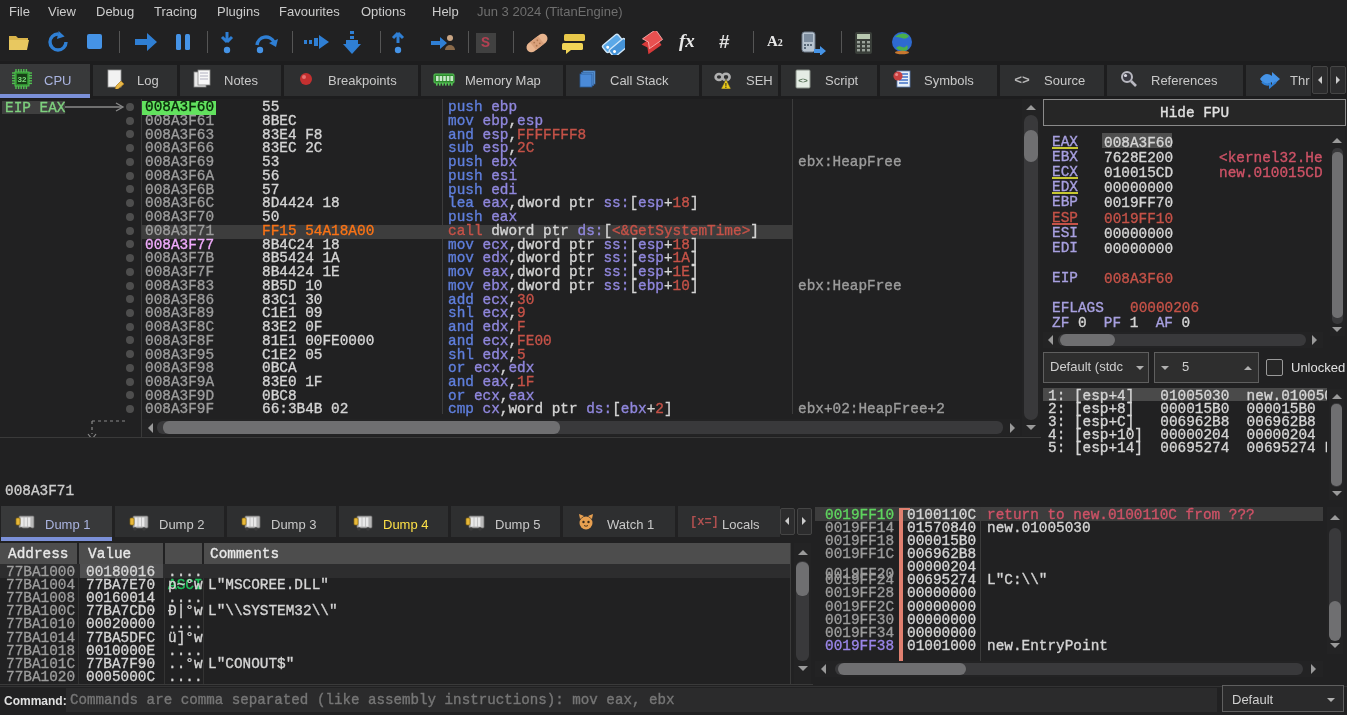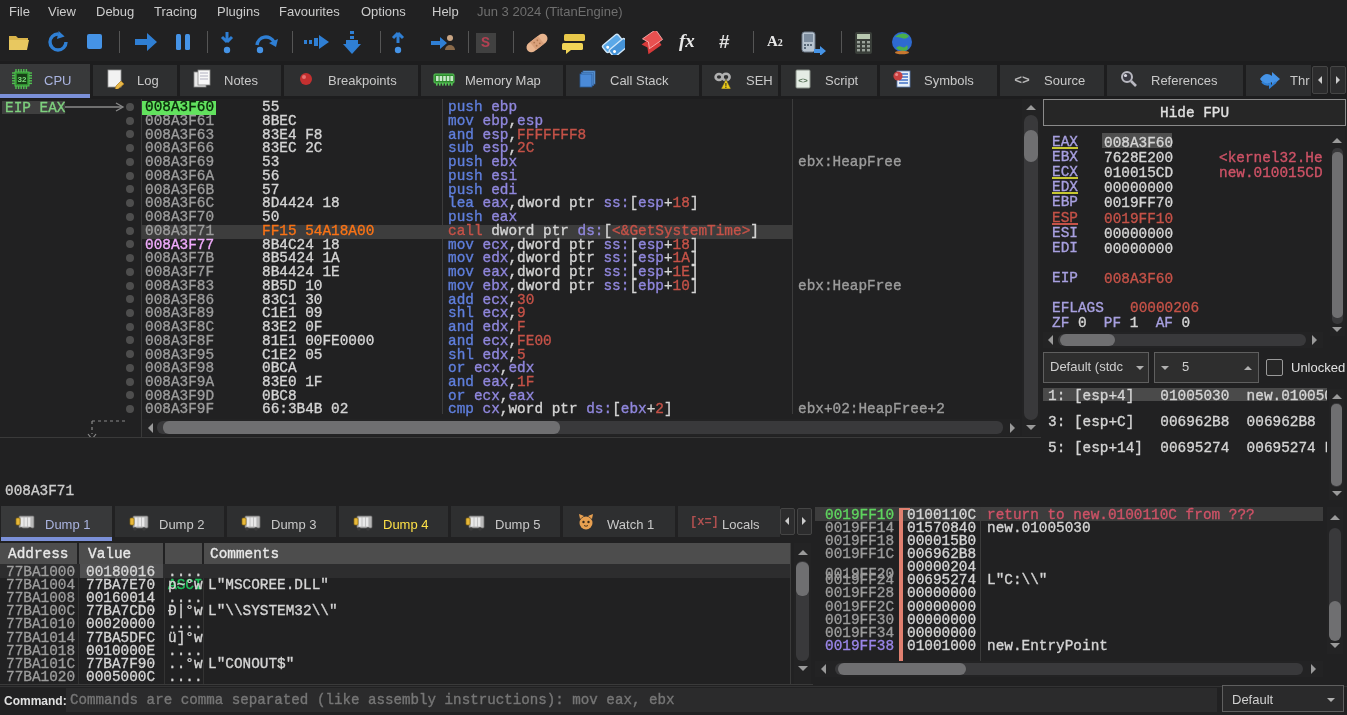--- a/index.html
+++ b/index.html
@@ -435,21 +435,23 @@
 <div style="position:absolute;left:1135.5px;top:365.75px;width:0;height:0;border-left:4.5px solid transparent;border-right:4.5px solid transparent;border-top:4.5px solid #b0b0b0;"></div>
 <div style="position:absolute;left:1154px;top:352px;width:105px;height:31px;background:#2e2e2e;border:1px solid #5f5f5f;"></div>
 <div style="position:absolute;left:1160.5px;top:365.75px;width:0;height:0;border-left:4.5px solid transparent;border-right:4.5px solid transparent;border-top:4.5px solid #b0b0b0;"></div>
 <div style="position:absolute;left:1182px;top:359px;font:normal 13px 'Liberation Sans',sans-serif;color:#cfcfcf;white-space:pre;">5</div>
 <div style="position:absolute;left:1243.5px;top:365.75px;width:0;height:0;border-left:4.5px solid transparent;border-right:4.5px solid transparent;border-bottom:4.5px solid #b0b0b0;"></div>
 <div style="position:absolute;left:1266px;top:359px;width:17px;height:17px;background:#262626;border:1px solid #9a9a9a;border-radius:2px;"></div>
 <div style="position:absolute;left:1291px;top:360px;font:normal 13px 'Liberation Sans',sans-serif;color:#e0e0e0;white-space:pre;">Unlocked</div>
 <div style="position:absolute;left:1043px;top:388px;width:284px;height:112px;overflow:hidden">
 <div style="position:absolute;left:0px;top:-1px;width:284px;height:14px;background:#4a4a4a"></div>
 <div style="position:absolute;left:5px;top:-0.5px;font:normal 14.4px 'Liberation Mono',monospace;color:#d4d4d4;white-space:pre;-webkit-text-stroke:0.35px;">1: [esp+4]   01005030  new.01005030</div>
+<div style="position:absolute;left:5px;top:12.7px;font:normal 14.4px 'Liberation Mono',monospace;color:#d4d4d4;white-space:pre;-webkit-text-stroke:0.35px;">2: [esp+8]   000015B0  000015B0</div>
 <div style="position:absolute;left:5px;top:25.9px;font:normal 14.4px 'Liberation Mono',monospace;color:#d4d4d4;white-space:pre;-webkit-text-stroke:0.35px;">3: [esp+C]   006962B8  006962B8</div>
+<div style="position:absolute;left:5px;top:39.099999999999994px;font:normal 14.4px 'Liberation Mono',monospace;color:#d4d4d4;white-space:pre;-webkit-text-stroke:0.35px;">4: [esp+10]  00000204  00000204</div>
 <div style="position:absolute;left:5px;top:52.3px;font:normal 14.4px 'Liberation Mono',monospace;color:#d4d4d4;white-space:pre;-webkit-text-stroke:0.35px;">5: [esp+14]  00695274  00695274 L'</div>
 </div>
 <div style="position:absolute;left:1329px;top:389px;width:15px;height:111px;background:#232324;"></div>
 <div style="position:absolute;left:1331.5px;top:393.5px;width:0;height:0;border-left:5px solid transparent;border-right:5px solid transparent;border-bottom:5px solid #9a9a9a;"></div>
 <div style="position:absolute;left:1331.5px;top:490.5px;width:0;height:0;border-left:5px solid transparent;border-right:5px solid transparent;border-top:5px solid #9a9a9a;"></div>
 <div style="position:absolute;left:1331px;top:403px;width:11px;height:84px;background:#39393b;border-radius:5px;"></div>
 <div style="position:absolute;left:1331px;top:404px;width:11px;height:82px;background:#6f6f71;border-radius:5px;"></div>
 <div style="position:absolute;left:0px;top:503px;width:813px;height:183px;background:#212122;"></div>
 <div style="position:absolute;left:1px;top:506px;width:111px;height:35px;background:#38393a;"></div>
 <div style="position:absolute;left:1px;top:537px;width:111px;height:4px;background:#7b90d8;"></div>

